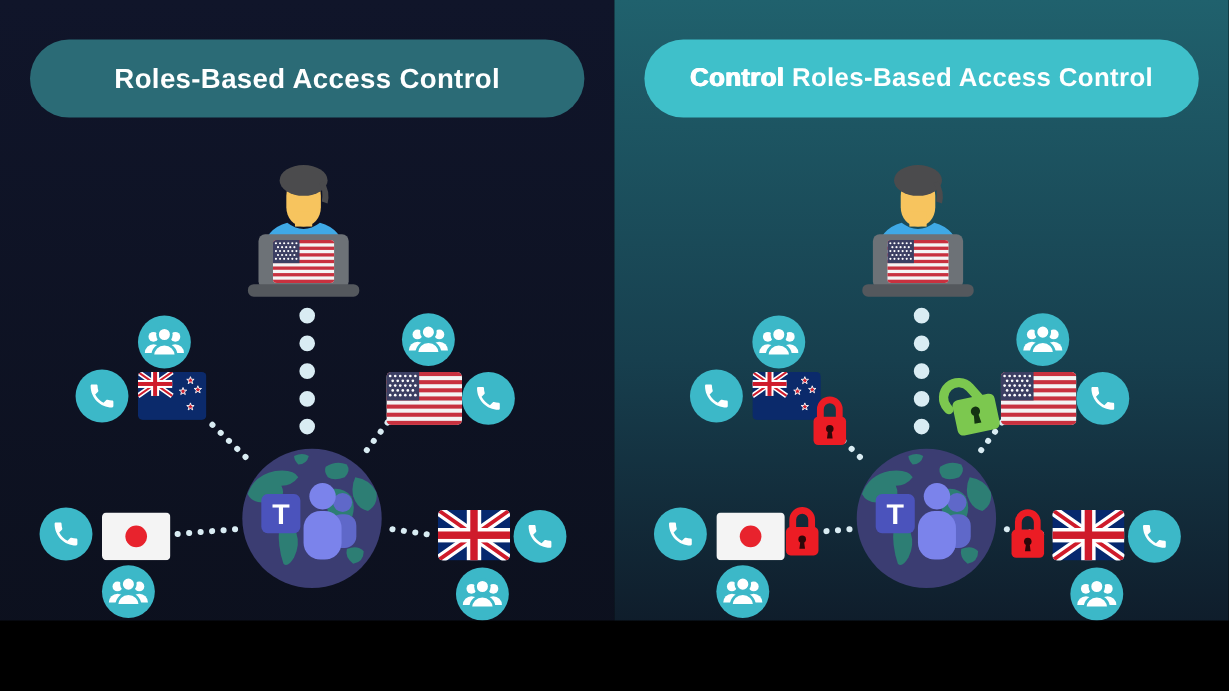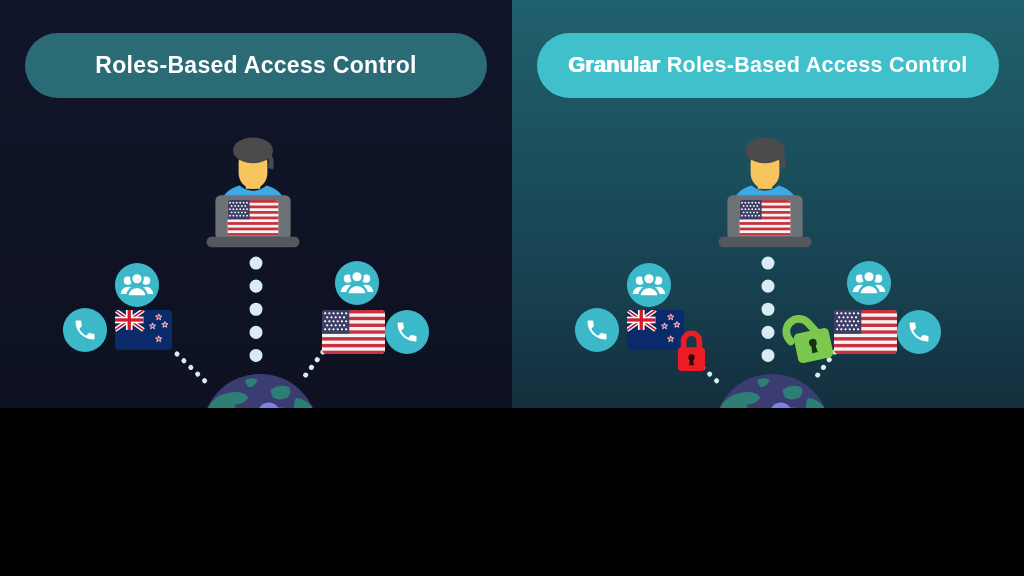--- a/index.html
+++ b/index.html
@@ -1,16 +1,16 @@
 <!DOCTYPE html>
 <html style="--left_bg_top: #10152a; --left_bg_bottom: #0c101d; --right_bg_top: #20616d; --right_bg_mid: #173f4e; --right_bg_bottom: #0d1422; --banner_left: #2b6b76; --banner_right: #3fc0ca; --teal: #3cb8c8; --dots: #d9ecf3; --globe_ocean: #3b3d72; --globe_land: #2d7e74; --teams_dark: #4b53bc; --teams_light: #7b83eb; --teams_mid: #5f68c9; --lock_red: #ec1c24; --lock_green: #7cc84f; --skin: #f7c45e; --hair: #4b4b4d; --shirt: #3fa9e6; --laptop: #6d7277; --laptop_dark: #54585d; --us_red: #c8313f; --us_blue: #3c3f63; --nz_blue: #0b2a6b; --uk_blue: #06286e; --uk_red: #cf1b2b; --jp_red: #e8232d; --flag_white: #f4f4f4;"><head>
 <meta charset="utf-8">
 <style>
   html,body{margin:0;padding:0;background:#000;font-family:"Liberation Sans",sans-serif;}
-  .stage{position:relative;width:1024px;height:408px;display:flex;overflow:hidden;}
+  .stage{position:relative;width:1024px;height:517px;display:flex;overflow:hidden;}
   .panel{position:relative;width:512px;height:576px;flex:0 0 512px;}
   .panel-left{background:linear-gradient(180deg,var(--left_bg_top,#10152a) 0%,var(--left_bg_bottom,#0c101d) 100%);}
   .panel-right{background:linear-gradient(180deg,var(--right_bg_top,#20616d) 0%,var(--right_bg_mid,#173f4e) 52%,var(--right_bg_bottom,#0d1422) 100%);}
   .banner{position:absolute;left:25px;top:33px;width:462px;height:65px;border-radius:33px;
           display:flex;align-items:center;justify-content:center;z-index:2;}
   .panel-left .banner{background:var(--banner_left,#2b6b76);}
   .panel-right .banner{background:var(--banner_right,#3fc0ca);}
   .banner-text{color:#fff;font-weight:700;font-size:23px;letter-spacing:.3px;white-space:pre;}
   .panel-right .banner-text{font-size:21.5px;}
   .emph{font-weight:700;text-shadow:.6px 0 currentColor,-.6px 0 currentColor;}
@@ -211,21 +211,21 @@
       <use href="#icon-group" x="84" y="470" width="46" height="46"></use>
 
       <use href="#flag-uk" x="365" y="425" width="60" height="42"></use>
       <use href="#icon-phone" x="427" y="424" width="46" height="46"></use>
       <use href="#icon-group" x="379" y="472" width="46" height="46"></use>
     </svg>
   </div>
 
   <div class="panel panel-right">
     <div class="banner">
-      <span class="banner-text"><b class="emph">Granular</b><span> Roles-Based Access Control</span></span>
+      <span class="banner-text"><b class="emph">Control</b><span> Roles-Based Access Control</span></span>
     </div>
     <svg class="scene" viewBox="0 0 512 576">
       <path class="big-dots" d="M256 263 V356"></path>
       <path class="small-dots" d="M177 354 L211 387"></path>
       <path class="small-dots" d="M323 352 L302 380"></path>
       <path class="small-dots" d="M148 445 L196 441"></path>
       <path class="small-dots" d="M327 441 L361 446"></path>
 
       <use href="#person-laptop" x="197" y="128" width="112" height="120"></use>
       <use href="#globe-teams" x="194" y="366" width="132" height="132"></use>

